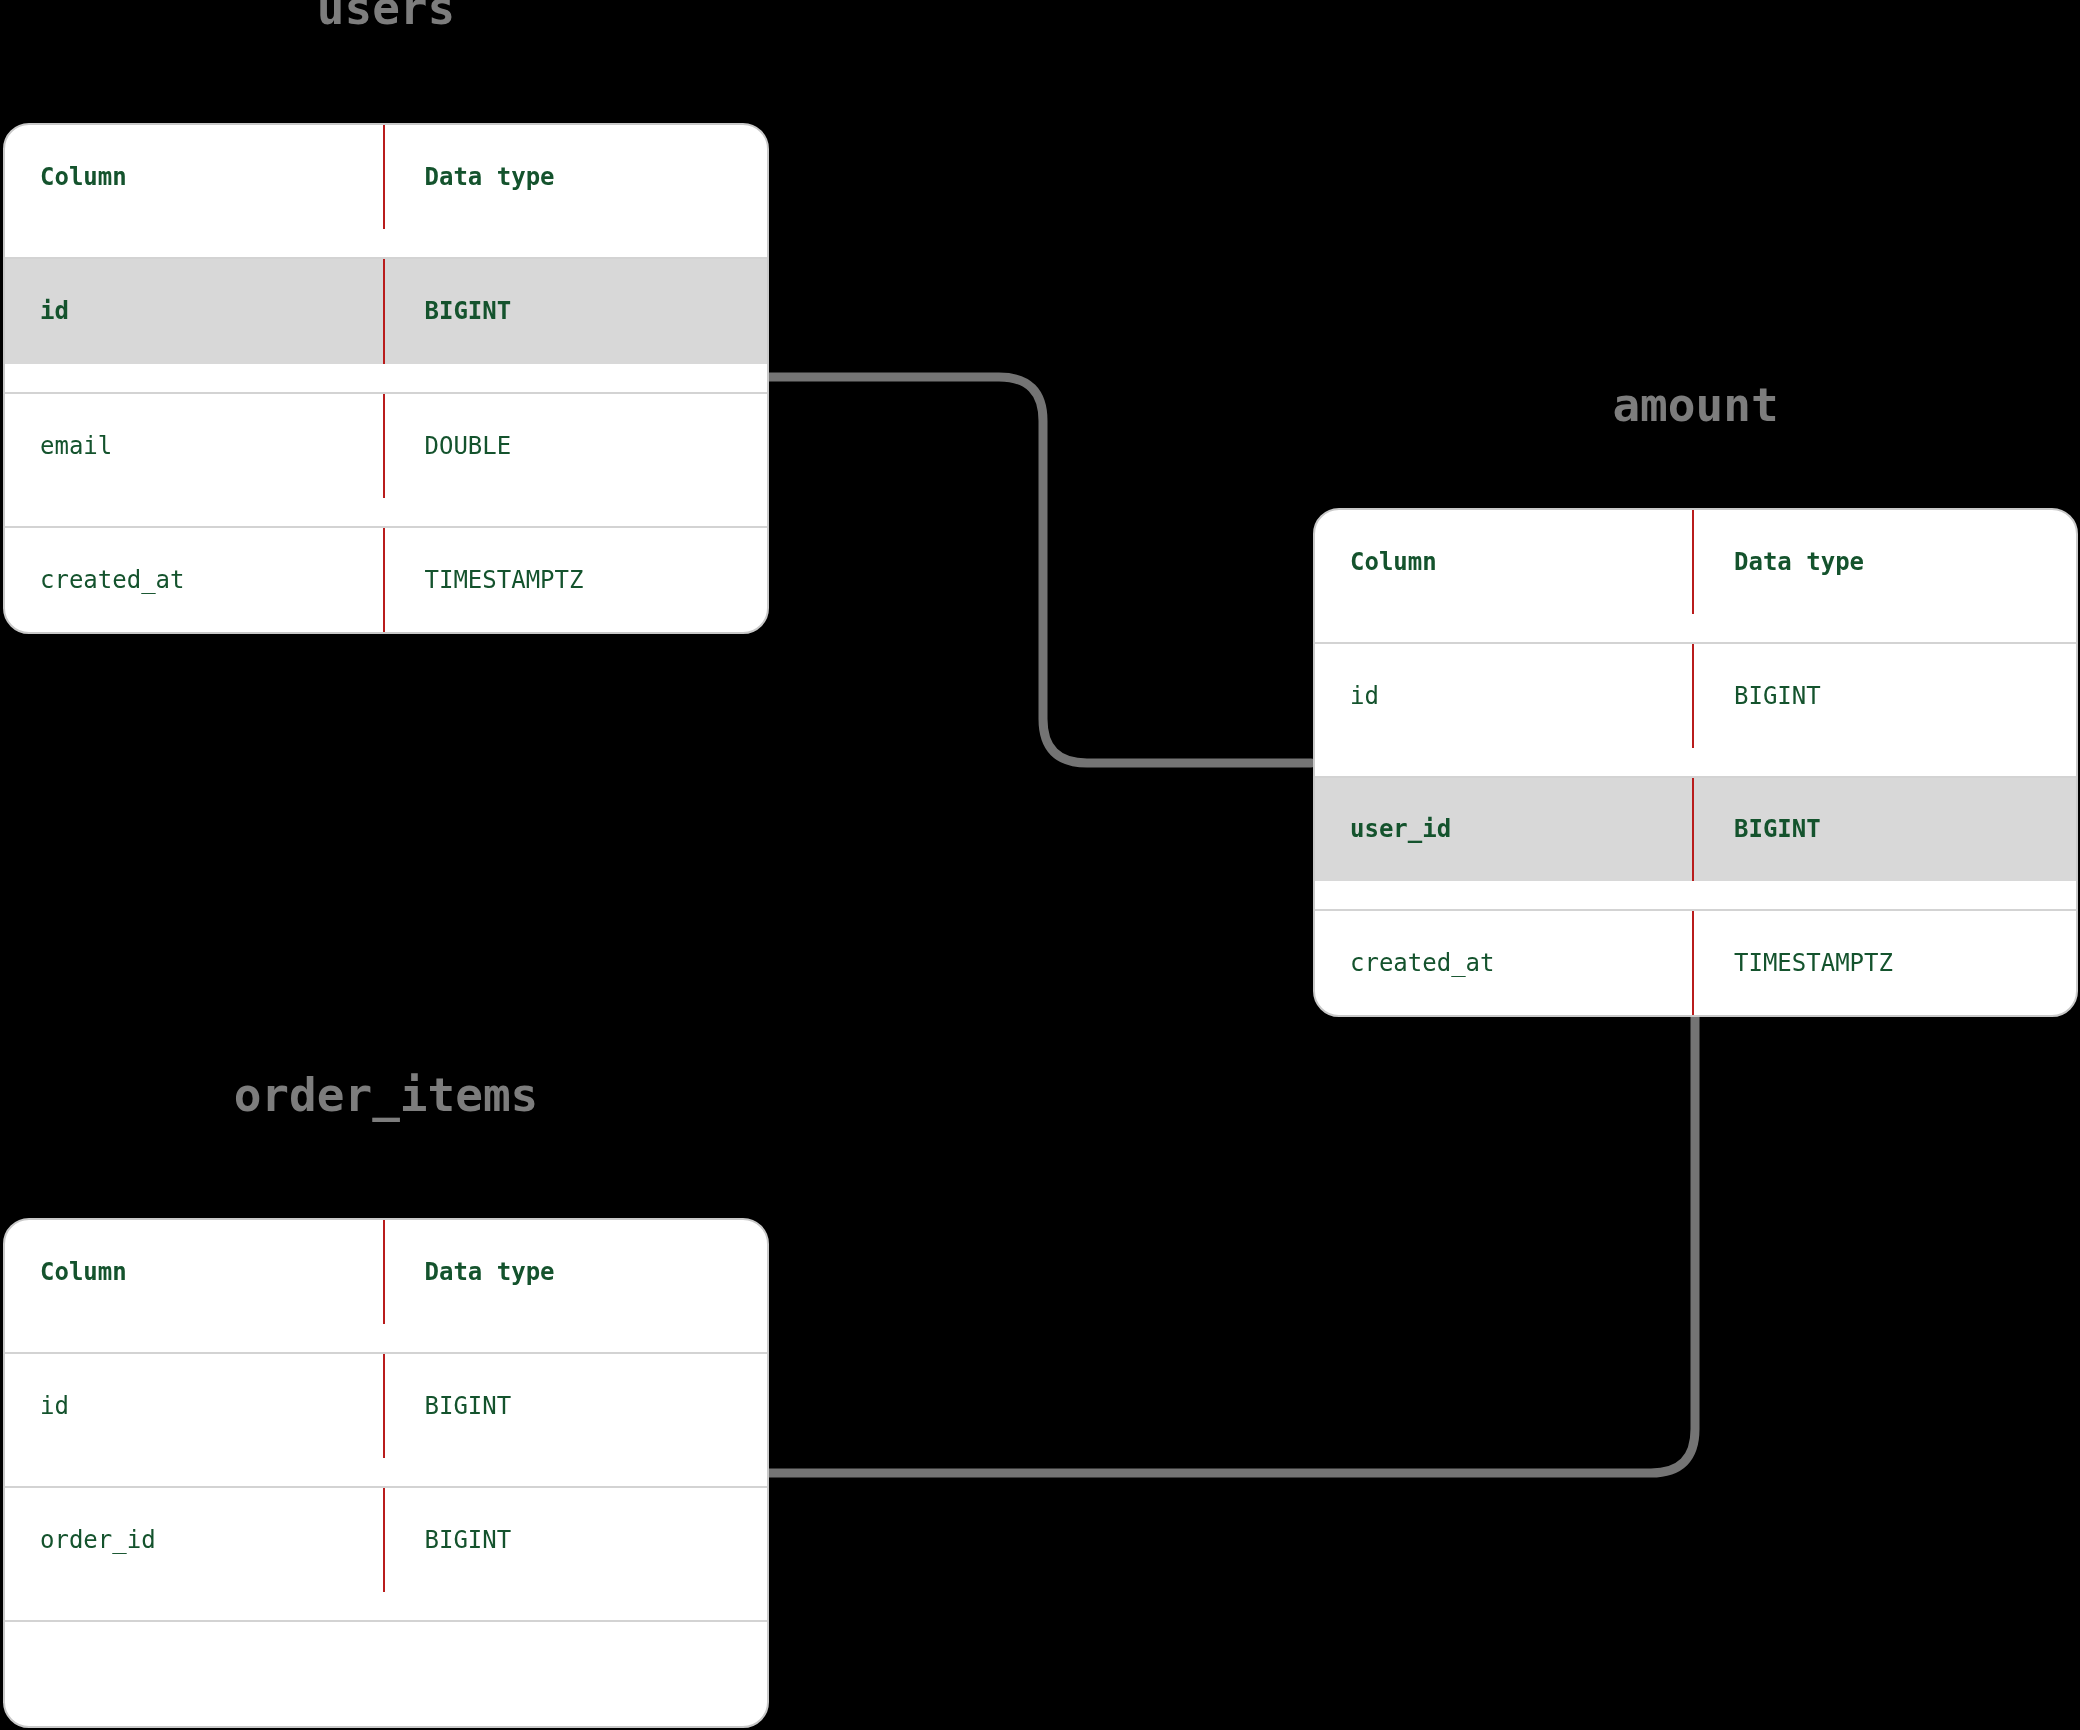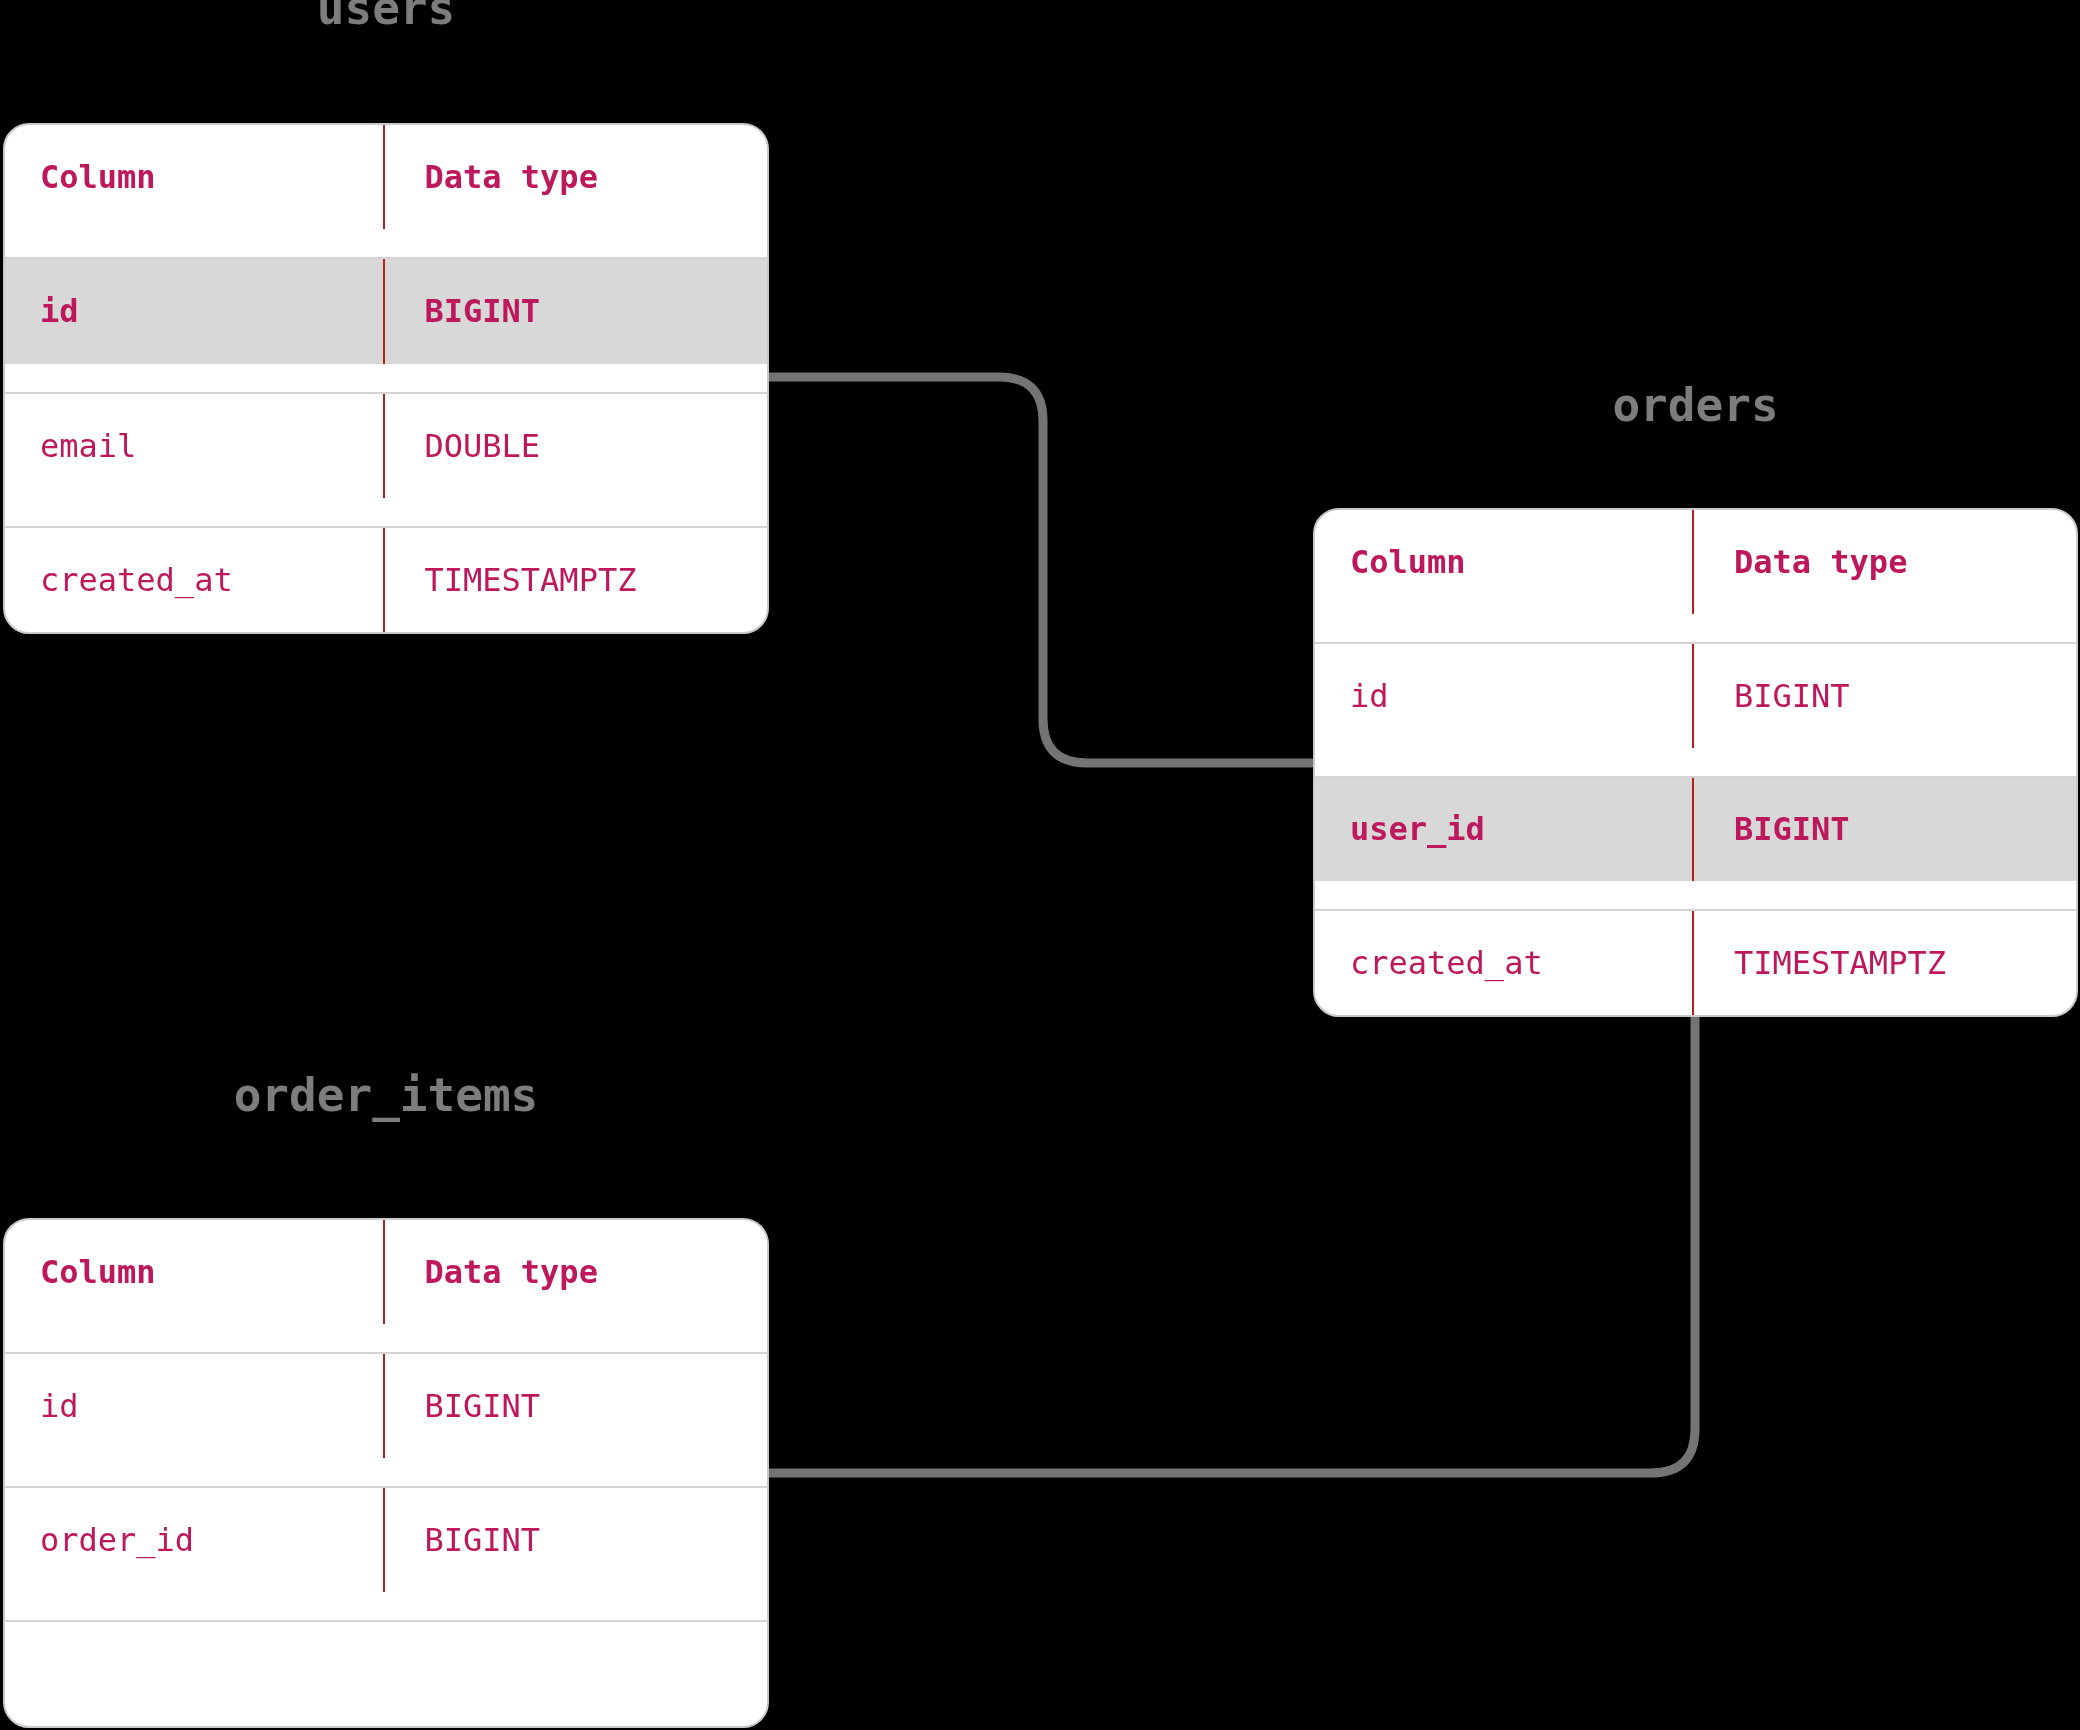--- a/index.html
+++ b/index.html
@@ -49,23 +49,23 @@
     min-height: 0;
     display: flex;
   }
   .trow + .trow { border-top: 2px solid #d3d3d3; margin-top: 28px; }
   .trow.highlight { background: #d8d8d8; }
 
   .cell {
     flex: 1 1 0;
     display: flex;
     align-items: center;
-    font-size: 32px;
+    font-size: 24px;
     line-height: 32px;
-    color: #be185d;
+    color: #14532d;
     white-space: nowrap;
     overflow: hidden;
   }
   .cell.c1 { padding-left: 35px; }
   .cell.c2 { border-left: 2px solid #b91c1c; padding-left: 40px; }
   .trow.header .cell,
   .trow.highlight .cell { font-weight: bold; }
 
   .ttitle {
     position: absolute;
@@ -103,21 +103,21 @@
     <div class="trow">
       <div class="cell c1">email</div>
       <div class="cell c2">DOUBLE</div>
     </div>
     <div class="trow">
       <div class="cell c1">created_at</div>
       <div class="cell c2">TIMESTAMPTZ</div>
     </div>
   </div>
 
-  <div class="ttitle title-orders">orders</div>
+  <div class="ttitle title-orders">amount</div>
   <div class="card card-orders">
     <div class="trow header">
       <div class="cell c1">Column</div>
       <div class="cell c2">Data type</div>
     </div>
     <div class="trow">
       <div class="cell c1">id</div>
       <div class="cell c2">BIGINT</div>
     </div>
     <div class="trow highlight">

